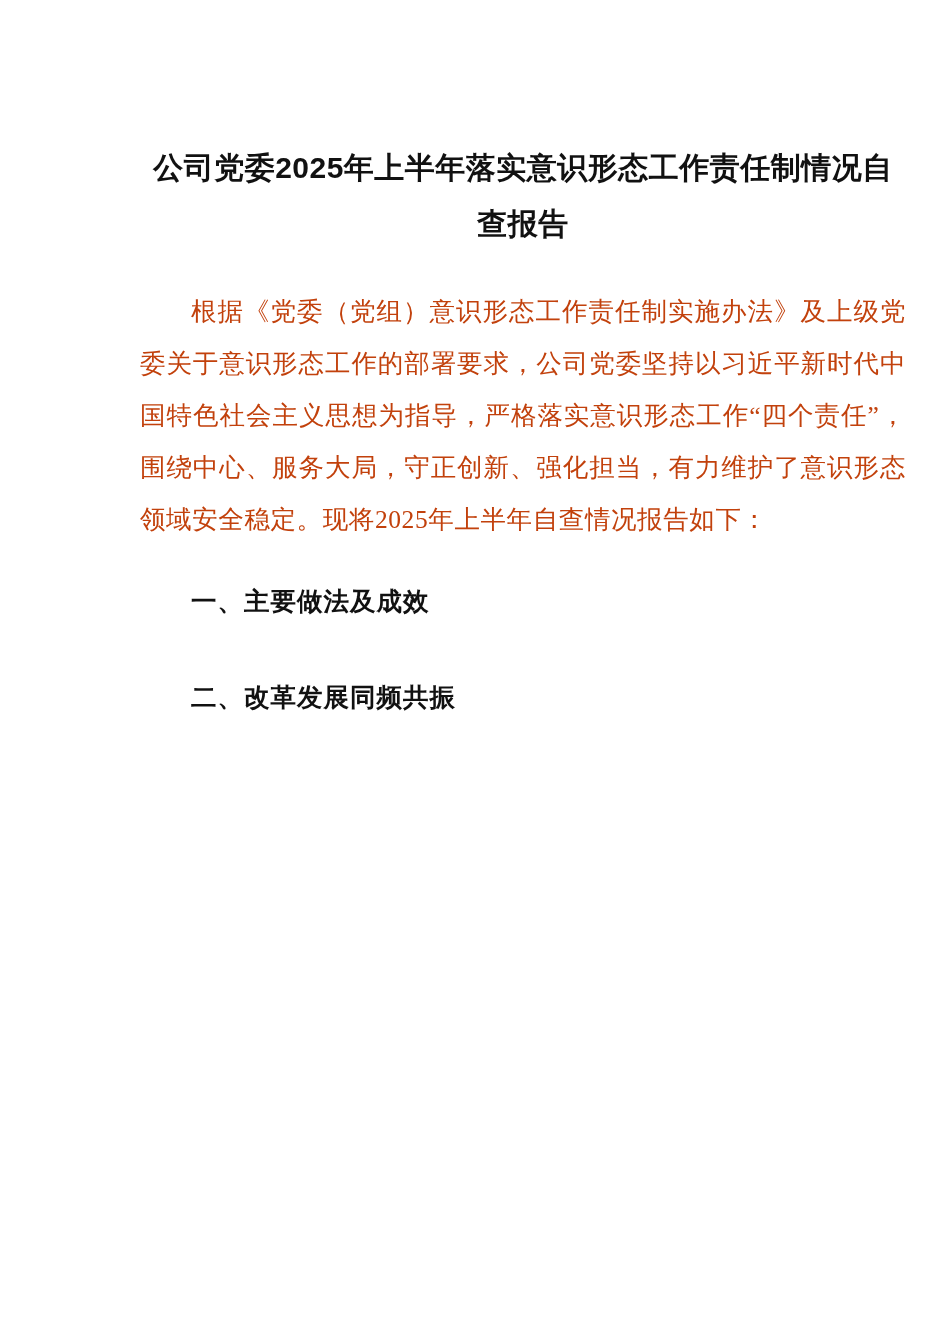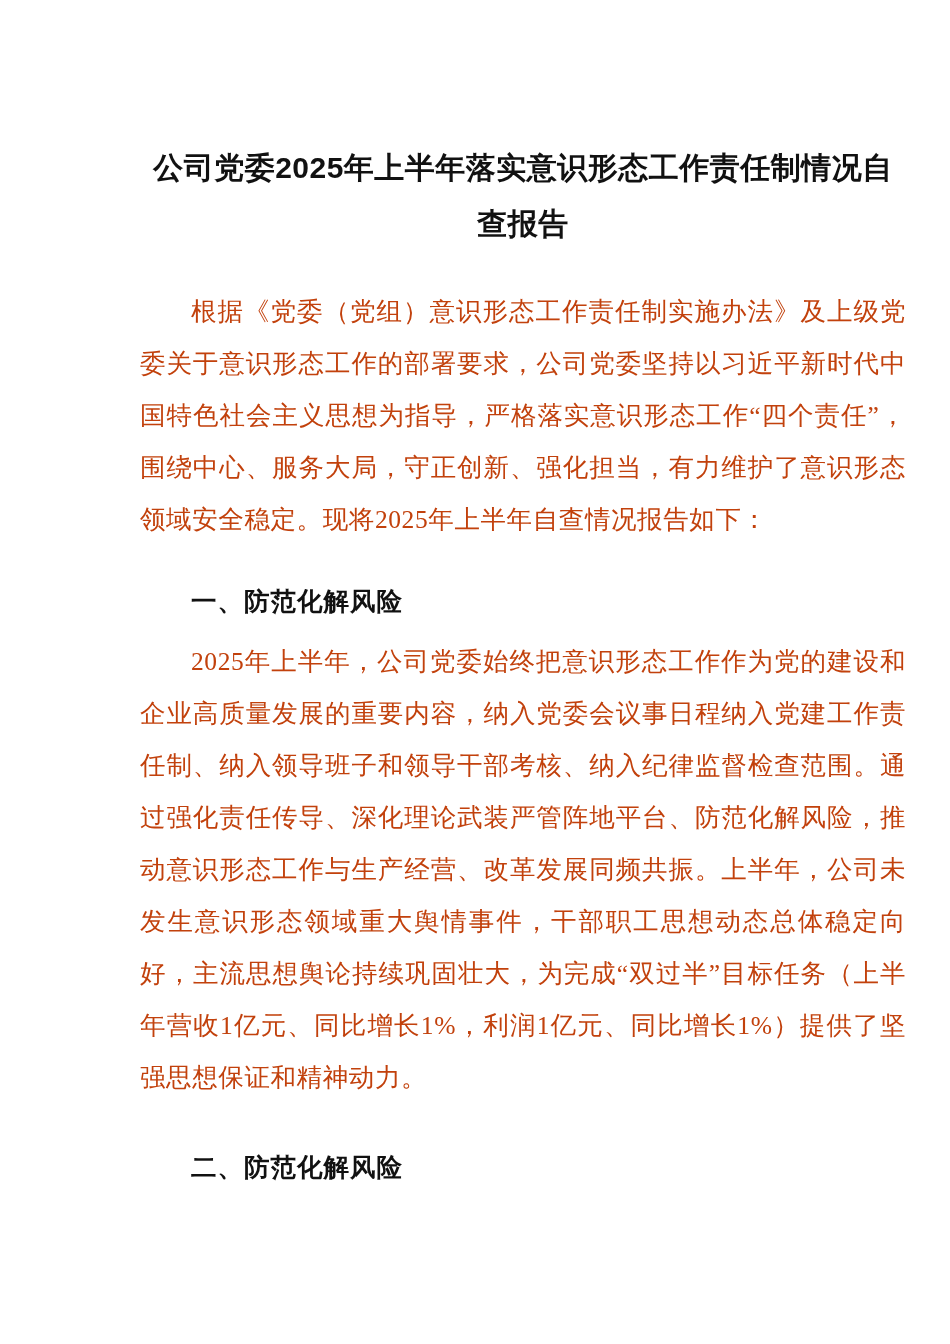--- a/index.html
+++ b/index.html
@@ -59,21 +59,20 @@
 <body>
 
 <div class="page">
 
   <h1 class="doc-title">公司党委2025年上半年落实意识形态工作责任制情况自查报告</h1>
 
   <p class="para">根据《党委（党组）意识形态工作责任制实施办法》及上级党委关于意识形态工作的部署要求，公司党委坚持以习近平新时代中国特色社会主义思想为指导，严格落实意识形态工作“四个责任”，围绕中心、服务大局，守正创新、强化担当，有力维护了意识形态领域安全稳定。现将2025年上半年自查情况报告如下：</p>
 
   <div class="spacer-sm"></div>
 
-  <h2 class="heading">一、防范化解风险</h2>
+  <h2 class="heading">一、主要做法及成效</h2>
 
-  <p class="para">2025年上半年，公司党委始终把意识形态工作作为党的建设和企业高质量发展的重要内容，纳入党委会议事日程纳入党建工作责任制、纳入领导班子和领导干部考核、纳入纪律监督检查范围。通过强化责任传导、深化理论武装严管阵地平台、防范化解风险，推动意识形态工作与生产经营、改革发展同频共振。上半年，公司未发生意识形态领域重大舆情事件，干部职工思想动态总体稳定向好，主流思想舆论持续巩固壮大，为完成“双过半”目标任务（上半年营收1亿元、同比增长1%，利润1亿元、同比增长1%）提供了坚强思想保证和精神动力。</p>
 
   <div class="spacer-md"></div>
 
-  <h2 class="heading">二、防范化解风险</h2>
+  <h2 class="heading">二、改革发展同频共振</h2>
 
 </div>
 
 </body></html>

